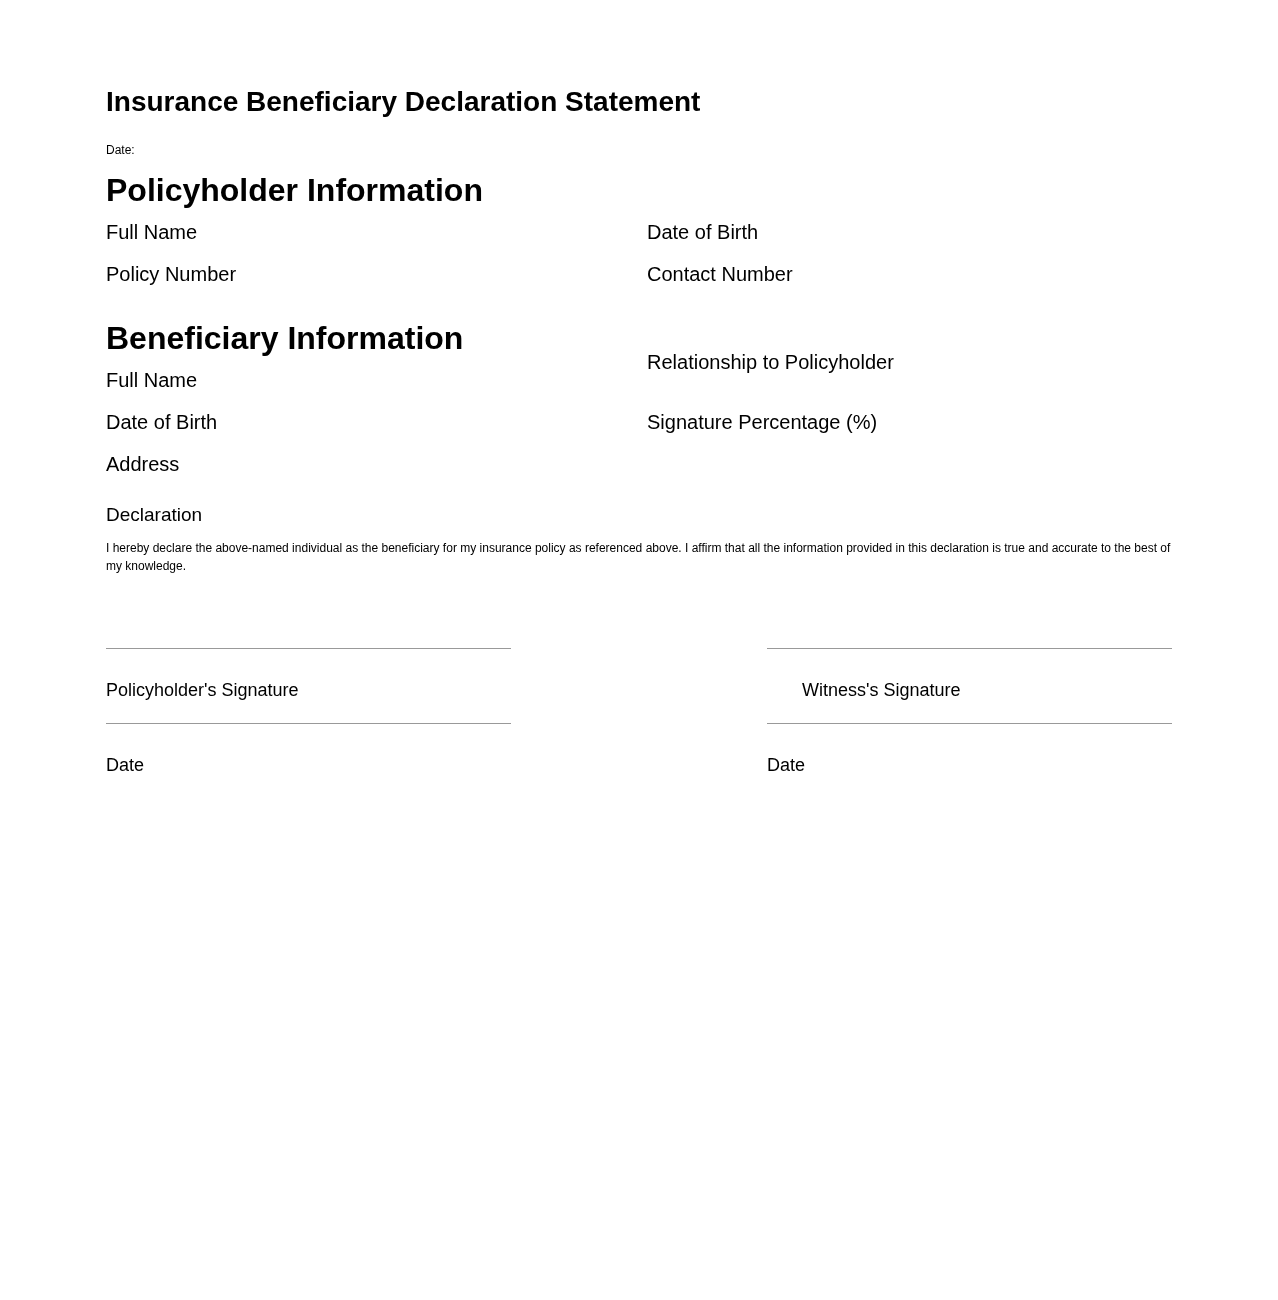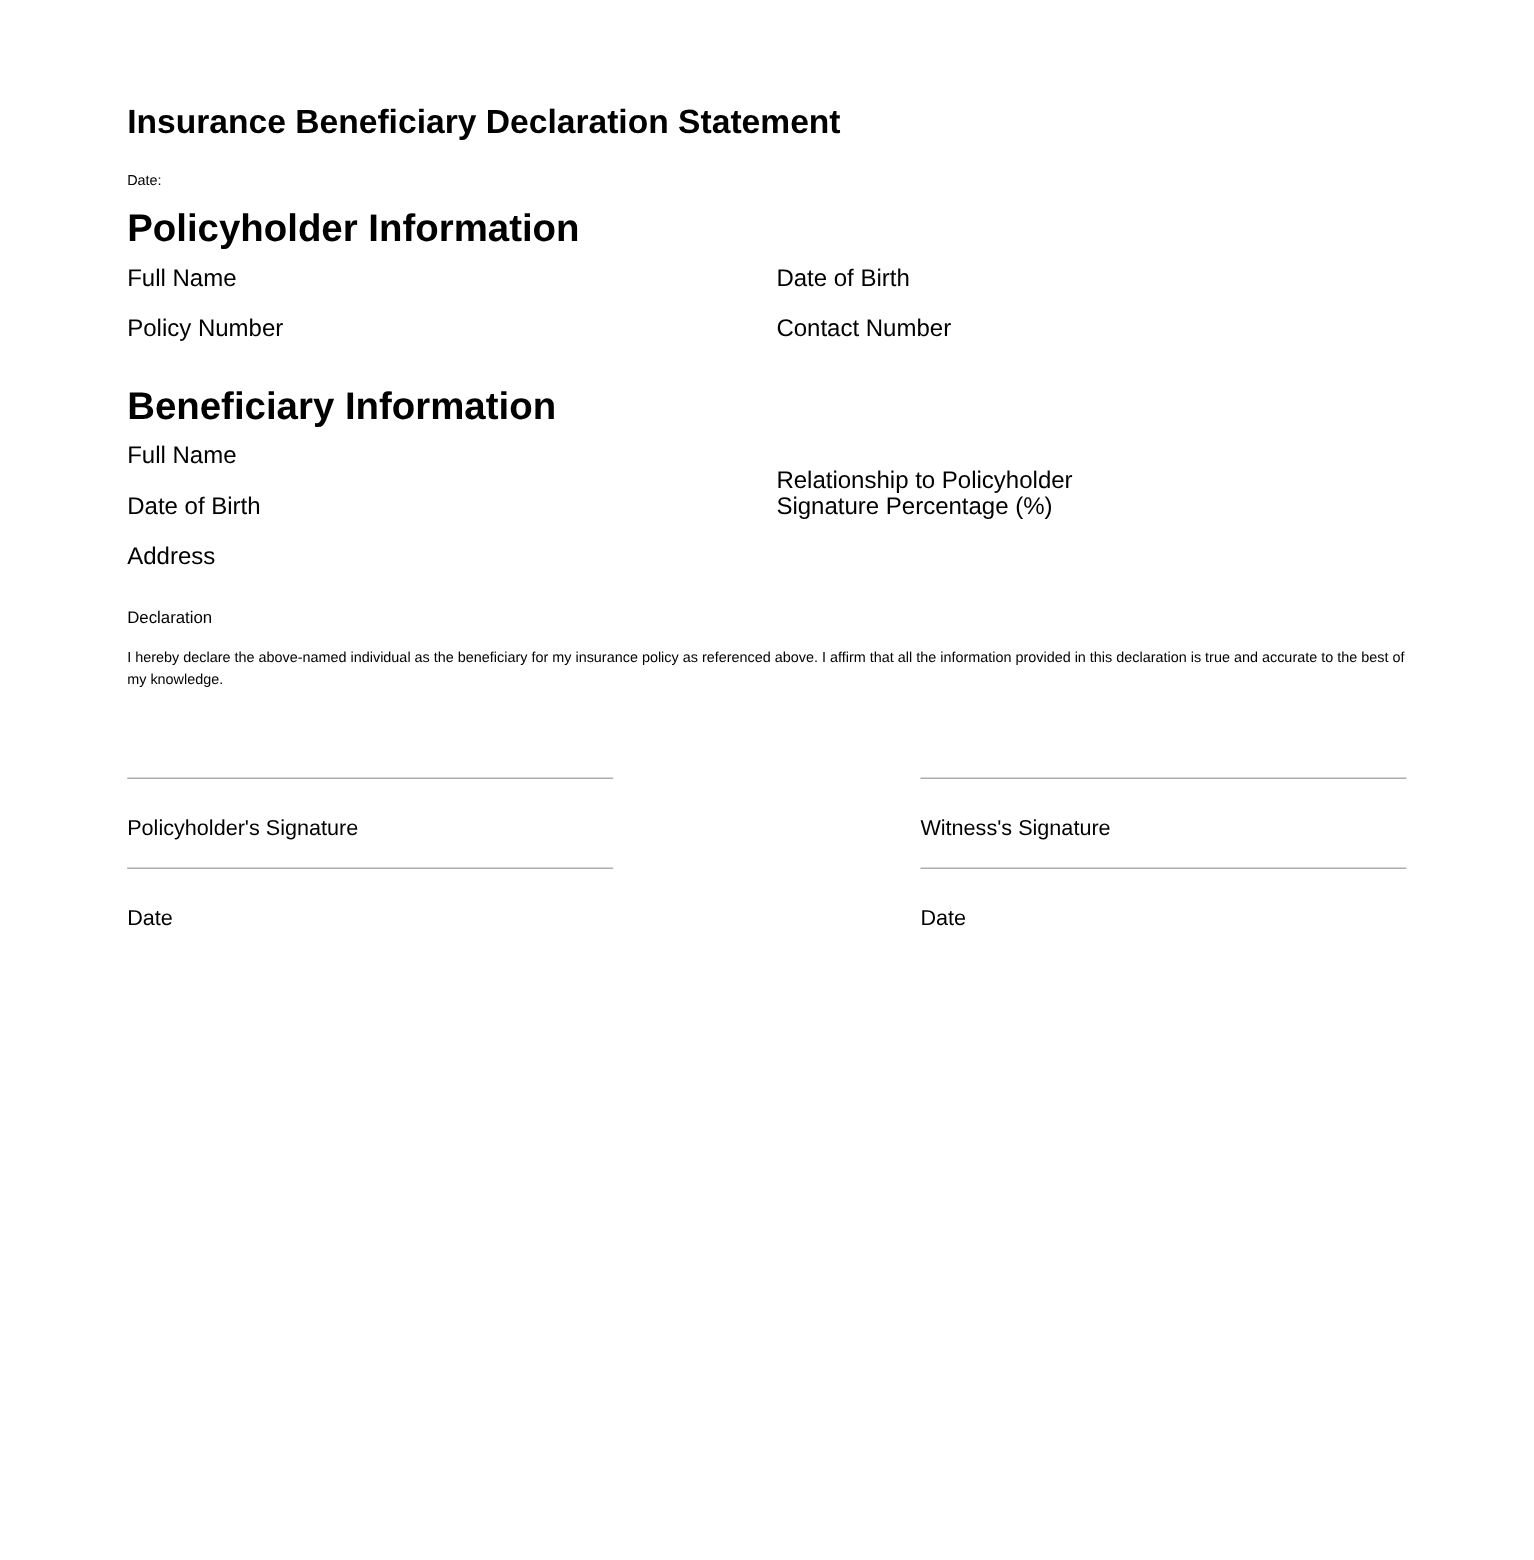--- a/index.html
+++ b/index.html
@@ -51,21 +51,21 @@
       font-size: 20px;
       line-height: 19px;
       white-space: nowrap;
     }
     .col-left { left: 0; }
     .col-right { left: 541px; }
     .decl-title {
       position: absolute;
       left: 0;
       top: 505px;
-      font-size: 14px;
+      font-size: 19px;
       line-height: 19px;
     }
     .decl-text {
       position: absolute;
       left: 0;
       top: 539px;
       width: 1070px;
       font-size: 12px;
       line-height: 18px;
       margin: 0;
@@ -104,38 +104,38 @@
     <div class="field col-left" style="top:223px;">Full Name</div>
     <div class="field col-right" style="top:223px;">Date of Birth</div>
     <div class="field col-left" style="top:265px;">Policy Number</div>
     <div class="field col-right" style="top:265px;">Contact Number</div>
   </section>
 
   <section>
     <h2 class="section-title" style="top:324px;">Beneficiary Information</h2>
 
     <div class="field col-left" style="top:371px;">Full Name</div>
-    <div class="field col-right" style="top:392px;">Relationship to Policyholder</div>
+    <div class="field col-right" style="top:353px;">Relationship to Policyholder</div>
     <div class="field col-left" style="top:413px;">Date of Birth</div>
     <div class="field col-right" style="top:413px;">Signature Percentage (%)</div>
     <div class="field col-left" style="top:455px;">Address</div>
   </section>
 
   <section>
     <div class="decl-title">Declaration</div>
     <p class="decl-text">I hereby declare the above-named individual as the beneficiary for my insurance policy as referenced above. I affirm that all the information provided in this declaration is true and accurate to the best of my knowledge.</p>
   </section>
 
   <div class="sig-block" style="left:0; top:648px;">
     <div class="sig-line" style="top:0;"></div>
     <div class="sig-label" style="top:33px;">Policyholder's Signature</div>
     <div class="sig-line" style="top:75px;"></div>
     <div class="sig-label" style="top:108px;">Date</div>
   </div>
 
   <div class="sig-block" style="left:661px; top:648px;">
     <div class="sig-line" style="top:0;"></div>
-    <div class="sig-label" style="top:33px;">Witness's Signature</div>
+    <div class="sig-label" style="top:33px;margin-left:35px;">Witness's Signature</div>
     <div class="sig-line" style="top:75px;"></div>
     <div class="sig-label" style="top:108px;">Date</div>
   </div>
 
 </div>
 
 </body></html>

